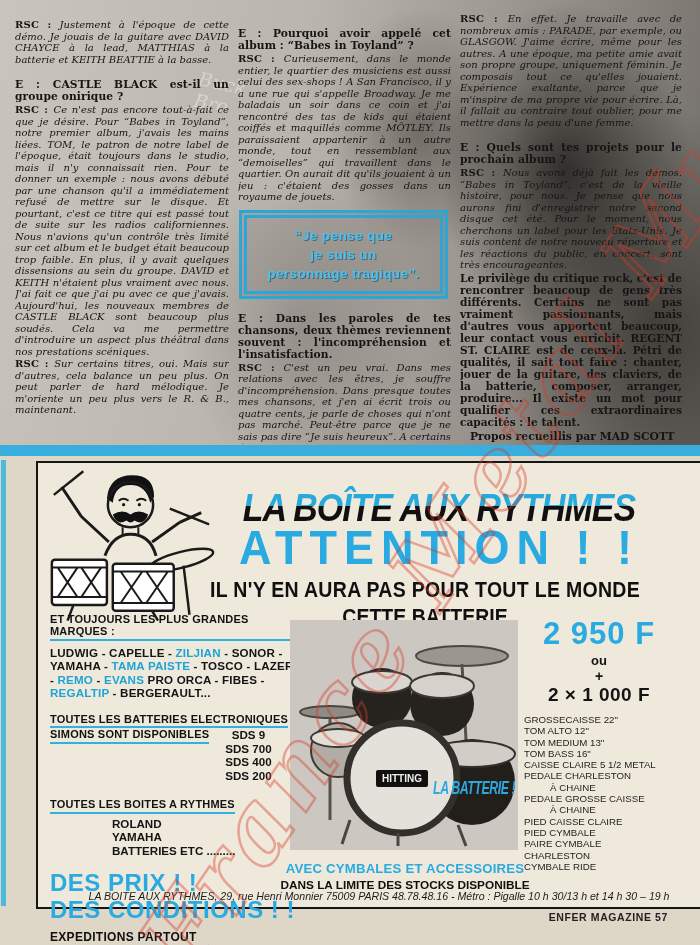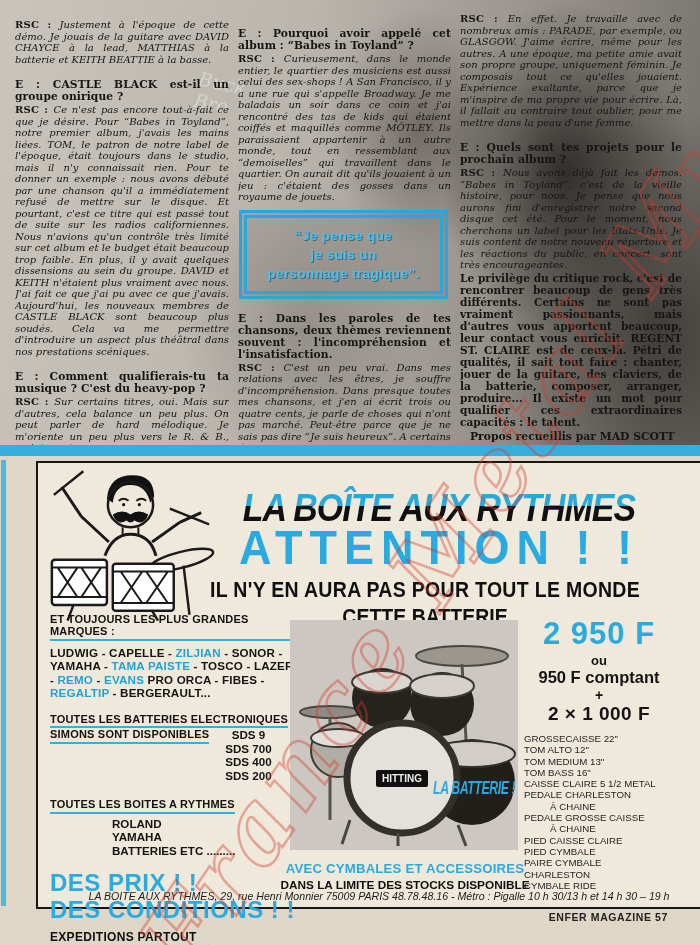--- a/index.html
+++ b/index.html
@@ -107,21 +107,20 @@
 <div id="page">
 
   <div id="photo-section">
     <div id="photo-scribble">Buck
 Bro</div>
 
     <div class="col" id="col1">
         <p class="blk a"><b class="pfx">RSC : </b><span class="txt">Justement à l'époque de cette démo. Je jouais de la guitare avec DAVID CHAYCE à la lead, MATTHIAS à la batterie et KEITH BEATTIE à la basse.</span></p>
         <p class="blk q"><b class="pfx">E : </b><span class="txt">CASTLE BLACK est-il un groupe onirique ?</span></p>
         <p class="blk a"><b class="pfx">RSC : </b><span class="txt">Ce n'est pas encore tout-à-fait ce que je désire. Pour “Babes in Toyland”, notre premier album, j'avais les mains liées. TOM, le patron de notre label de l'époque, était toujours dans le studio, mais il n'y connaissait rien. Pour te donner un exemple : nous avons débuté par une chanson qu'il a immédiatement refusé de mettre sur le disque. Et pourtant, c'est ce titre qui est passé tout de suite sur les radios californiennes. Nous n'avions qu'un contrôle très limité sur cet album et le budget était beaucoup trop faible. En plus, il y avait quelques dissensions au sein du groupe. DAVID et KEITH n'étaient plus vraiment avec nous. J'ai fait ce que j'ai pu avec ce que j'avais. Aujourd'hui, les nouveaux membres de CASTLE BLACK sont beaucoup plus soudés. Cela va me permettre d'introduire un aspect plus théâtral dans nos prestations scéniques.</span></p>
-        <p class="blk q"><b class="pfx">E : </b><span class="txt">Comment qualifierais-tu ta musique ? C'est du heavy-pop ?</span></p>
         <p class="blk a"><b class="pfx">RSC : </b><span class="txt">Sur certains titres, oui. Mais sur d'autres, cela balance un peu plus. On peut parler de hard mélodique. Je m'oriente un peu plus vers le R. &amp; B., maintenant.</span></p>
       </div>
 
     <div class="col" id="col2">
       <div>
           <p class="blk q"><b class="pfx">E : </b><span class="txt">Pourquoi avoir appelé cet album : “Babes in Toyland” ?</span></p>
           <p class="blk a"><b class="pfx">RSC : </b><span class="txt">Curieusement, dans le monde entier, le quartier des musiciens est aussi celui des sex-shops ! A San Francisco, il y a une rue qui s'appelle Broadway. Je me baladais un soir dans ce coin et j'ai rencontré des tas de kids qui étaient coiffés et maquillés comme MÖTLEY. Ils paraissaient appartenir à un autre monde, tout en ressemblant aux “demoiselles” qui travaillent dans le quartier. On aurait dit qu'ils jouaient à un jeu : c'étaient des gosses dans un royaume de jouets.</span></p>
         </div>
       <div id="quote-box">
           <div class="li">“Je pense que</div>
@@ -233,21 +232,20 @@
     </div>
 
     <div id="under-photo">
       <div id="cymbals-line">AVEC CYMBALES ET ACCESSOIRES</div>
       <div id="stock-line">DANS LA LIMITE DES STOCKS DISPONIBLE</div>
     </div>
 
     <div id="ad-right-col">
       <div id="price-main">2 950 F</div>
       <div id="price-or">ou</div>
-      <div id="price-down">950 F comptant</div>
       <div id="price-plus">+</div>
       <div id="price-inst">2 × 1 000 F</div>
       <div id="kit-spec-list">
           <div class="li">GROSSECAISSE 22"</div>
           <div class="li">TOM ALTO 12"</div>
           <div class="li">TOM MEDIUM 13"</div>
           <div class="li">TOM BASS 16"</div>
           <div class="li">CAISSE CLAIRE 5 1/2 METAL</div>
           <div class="li">PEDALE CHARLESTON</div>
           <div class="li indent">À CHAINE</div>

